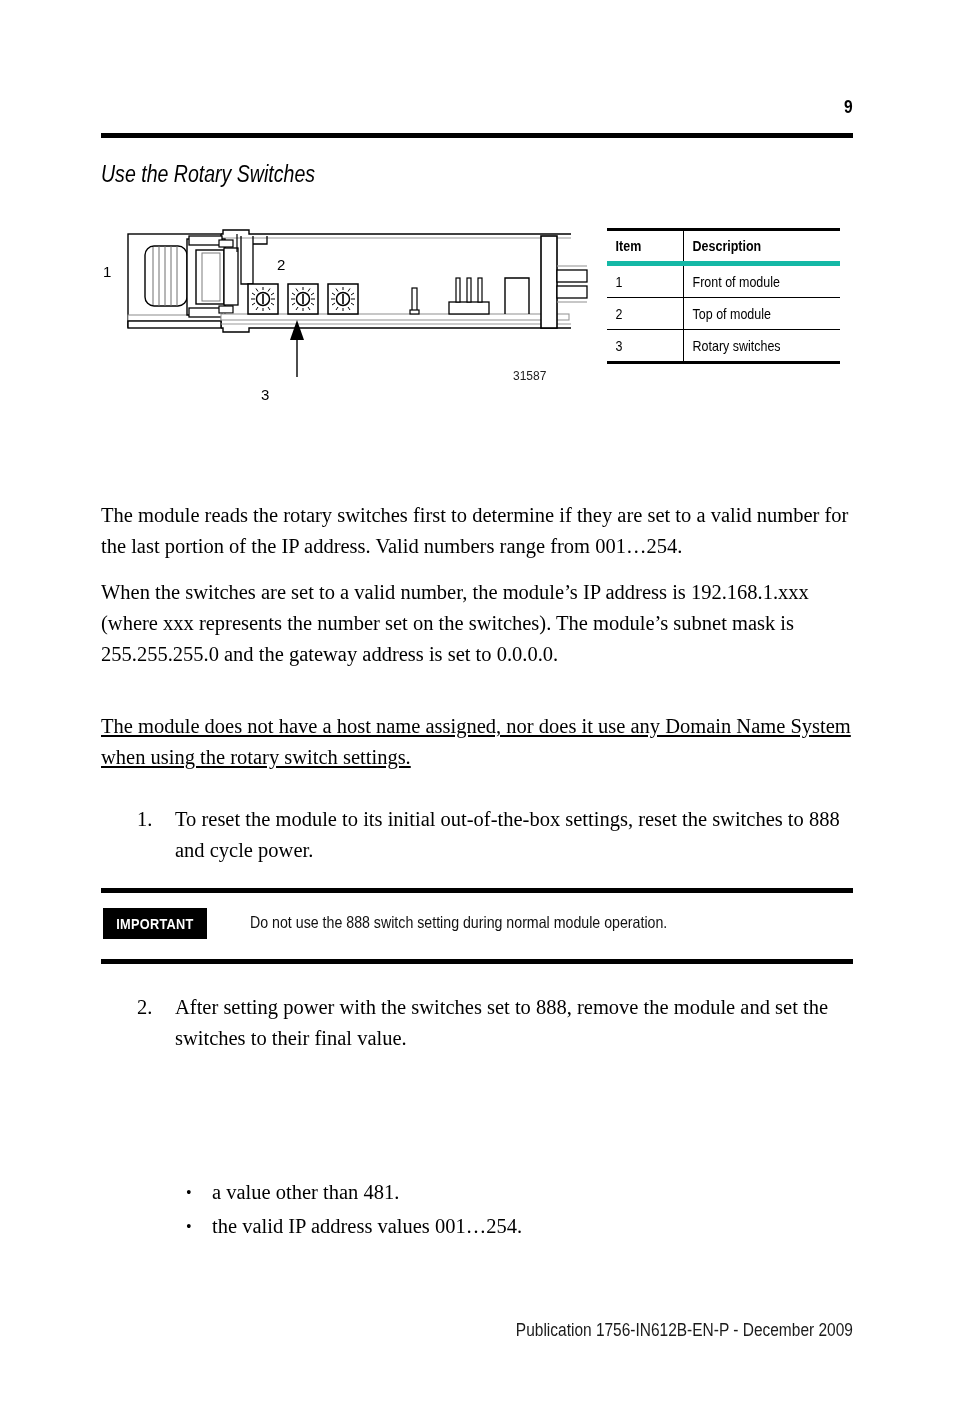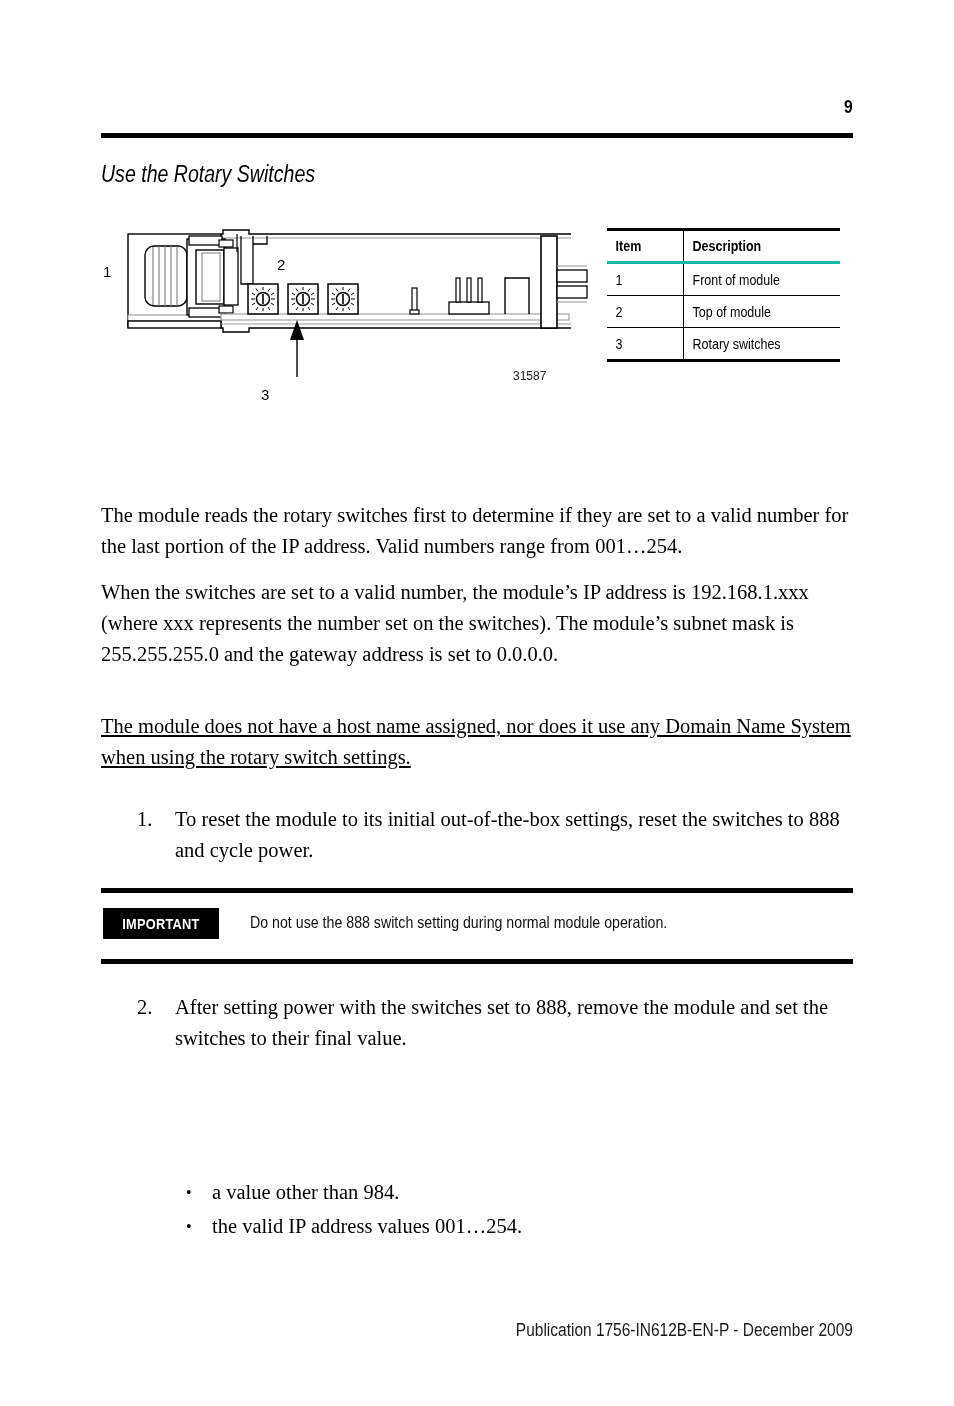--- a/index.html
+++ b/index.html
@@ -88,21 +88,21 @@
   .legend-table .cell-pad {
     display: block;
     padding: 6px 0 6px 10px;
     transform: scaleX(0.86);
     transform-origin: left center;
     white-space: nowrap;
   }
   .legend-table thead th {
     font-weight: bold;
     border-top: 3px solid #000;
-    border-bottom: 3px solid #14b8a6;
+    border-bottom: 5px solid #14b8a6;
     height: 30px;
   }
   .legend-table tbody td {
     border-bottom: 1px solid #000;
     height: 31px;
     font-weight: normal;
   }
   .legend-table tbody tr:last-child td {
     border-bottom: 3px solid #000;
   }
@@ -188,21 +188,21 @@
     width: 752px;
     height: 5px;
     background: #000;
   }
   .callout-rule-top { top: 0; }
   .callout-rule-bottom { bottom: 0; }
   .callout-badge {
     position: absolute;
     left: 2px;
     top: 20px;
-    width: 116px;
+    width: 104px;
     height: 31px;
     background: #000;
     color: #fff;
     font-family: "Liberation Sans", sans-serif;
     font-weight: bold;
     font-size: 14.5px;
     font-stretch: condensed;
     letter-spacing: 0.3px;
     display: flex;
     align-items: center;
@@ -444,21 +444,21 @@
 
   <div class="ol-item item2">
     <div class="ol-num">2.</div>
     <div class="ol-body">After setting power with the switches set to 888, remove the module and set the switches to their final value.</div>
   </div>
 
 
   <div class="bullet-list">
     <div class="bullet-row">
       <div class="bullet-dot">•</div>
-      <div>a value other than 984.</div>
+      <div>a value other than 481.</div>
     </div>
     <div class="bullet-row">
       <div class="bullet-dot">•</div>
       <div>the valid IP address values 001…254.</div>
     </div>
   </div>
 
   <div class="footer">Publication  1756-IN612B-EN-P - December 2009</div>
 
 </div>

